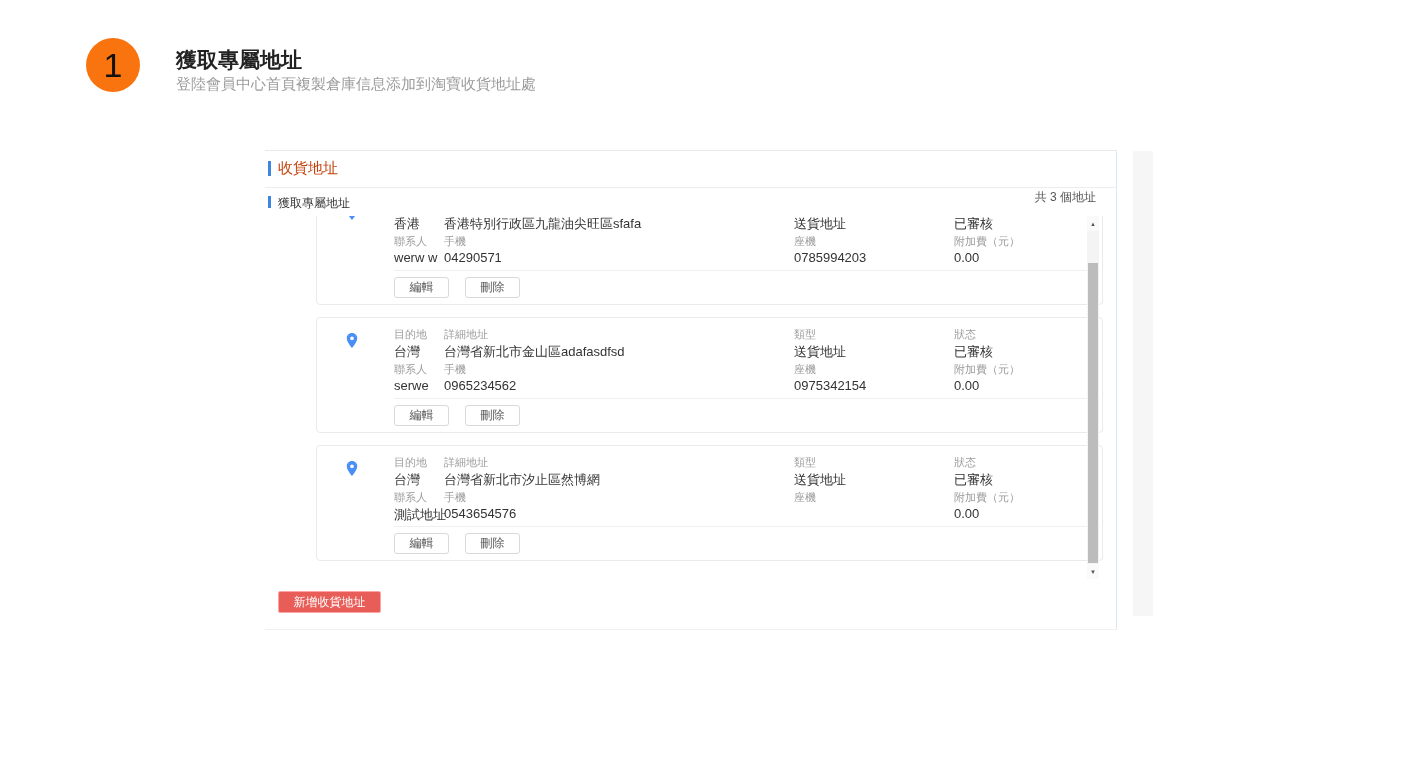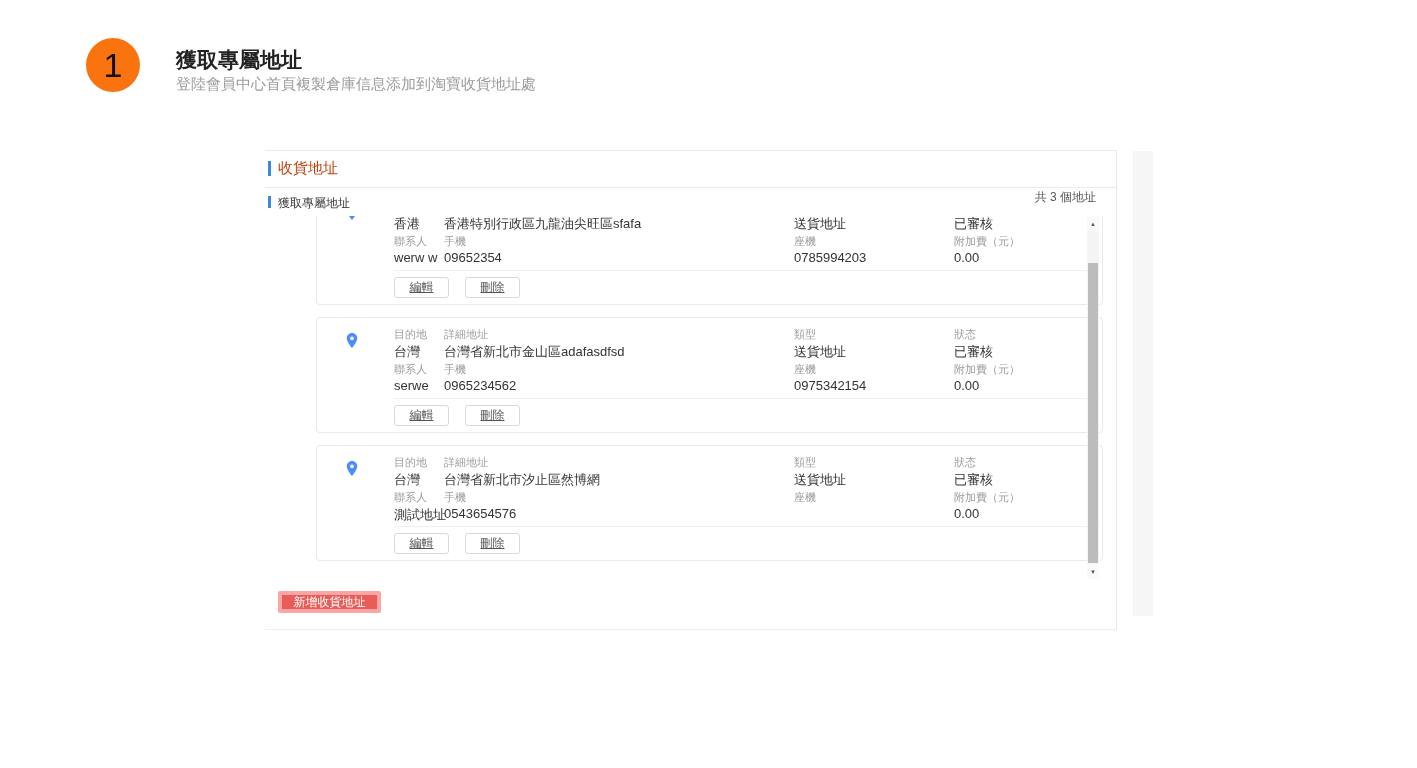--- a/index.html
+++ b/index.html
@@ -47,34 +47,34 @@
   .row { position:absolute; left:0; right:0; height:16px; }
   .row span { position:absolute; white-space:nowrap; }
   .c1 { left:77px; } .c2 { left:127px; } .c3 { left:477px; } .c4 { left:637px; }
   .labels { font-size:11px; color:#9c9c9c; }
   .values { font-size:13px; color:#333; }
   .sep { position:absolute; left:77px; right:2px; top:80px; height:1px; background:#f0f0f0; }
   .btn-row { position:absolute; left:77px; top:87px; display:flex; gap:16px; }
   .mini-btn {
     width:55px; height:21px; background:#fff; border:1px solid #d9d9d9; border-radius:3px;
     font-size:12px; color:#555; cursor:pointer; font-family:"Liberation Sans", sans-serif;
-    display:flex; align-items:center; justify-content:center;text-decoration:underline;
+    display:flex; align-items:center; justify-content:center;
   }
   
   .scrollbar { position:absolute; left:822px; top:65px; width:12px; height:363px; background:#f4f4f4; }
   .sb-btn {
     position:absolute; left:0; width:12px; height:15px; background:#fafafa;
     display:flex; align-items:center; justify-content:center; font-size:6px; color:#555; cursor:pointer;
   }
   .sb-up { top:0; } .sb-down { bottom:0; }
   .sb-thumb { position:absolute; left:1px; top:47px; width:10px; height:300px; background:#bcbcbc; cursor:pointer; }
   
   .add-btn {
     position:absolute; left:13px; top:440px; width:103px; height:22px;
-    background:#e85d58; border:4px solid #fca5a5; border-radius:2px;
+    background:#e85d58; border:1px solid #fca5a5; border-radius:2px;
     color:#fff; font-size:12px; cursor:pointer; font-family:"Liberation Sans", sans-serif;
     display:flex; align-items:center; justify-content:center;
   }
 </style>
 </head>
 <body>
 
 <div class="canvas">
 
   <div class="step-circle">
@@ -108,21 +108,21 @@
             <span class="c4">已審核</span>
           </div>
           <div class="row labels" style="top:44px">
             <span class="c1">聯系人</span>
             <span class="c2">手機</span>
             <span class="c3">座機</span>
             <span class="c4">附加費（元）</span>
           </div>
           <div class="row values" style="top:60px">
             <span class="c1">werw w</span>
-            <span class="c2">09652354</span>
+            <span class="c2">04290571</span>
             <span class="c3">0785994203</span>
             <span class="c4">0.00</span>
           </div>
           <div class="sep"></div>
           <div class="btn-row">
             <button class="mini-btn">編輯</button>
             <button class="mini-btn">刪除</button>
           </div>
         </div>
 

